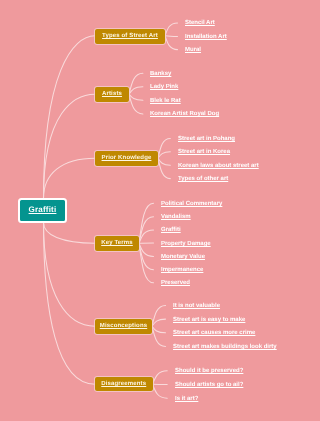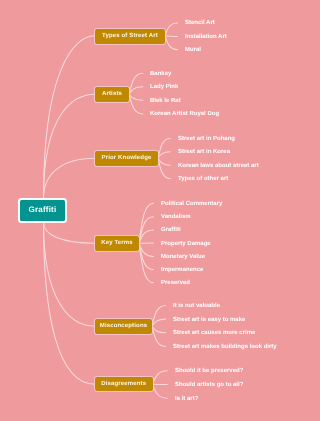--- a/index.html
+++ b/index.html
@@ -1,20 +1,20 @@
 <!DOCTYPE html>
 <html><head>
 <meta charset="utf-8">
 <style>
   html,body{margin:0;padding:0;}
   body{width:300px;height:421px;overflow:hidden;background:#ef9a9d;
        font-family:"Liberation Sans",sans-serif;
        -webkit-font-smoothing:antialiased;text-rendering:geometricPrecision;}
   #canvas{position:relative;width:300px;height:421px;}
-  .node-root,.branch,.leaf{will-change:transform;}
+  .node-root,.branch,.leaf{will-change:transform;text-decoration:underline;}
   svg.links{position:absolute;left:0;top:0;width:300px;height:421px;overflow:visible;}
   .branch-link,.leaf-link{fill:none;stroke:#f9dadb;stroke-width:1.05;stroke-linecap:round;}
   .node-root{position:absolute;box-sizing:border-box;display:flex;align-items:center;
        justify-content:center;background:#04948f;border:2px solid #fff;border-radius:3.5px;
        color:#fff;font-weight:bold;font-size:8px;letter-spacing:.2px;line-height:1;padding-bottom:0px;}
   .branch{position:absolute;box-sizing:border-box;display:flex;align-items:center;
        justify-content:center;background:#bf8800;border-radius:2px;
        color:#fdf6e3;font-weight:bold;font-size:6px;letter-spacing:.15px;
        box-shadow:0 0 0 0.8px #f6cfd1;}
   .leaf{position:absolute;color:#fff;font-weight:bold;font-size:6px;white-space:nowrap;

